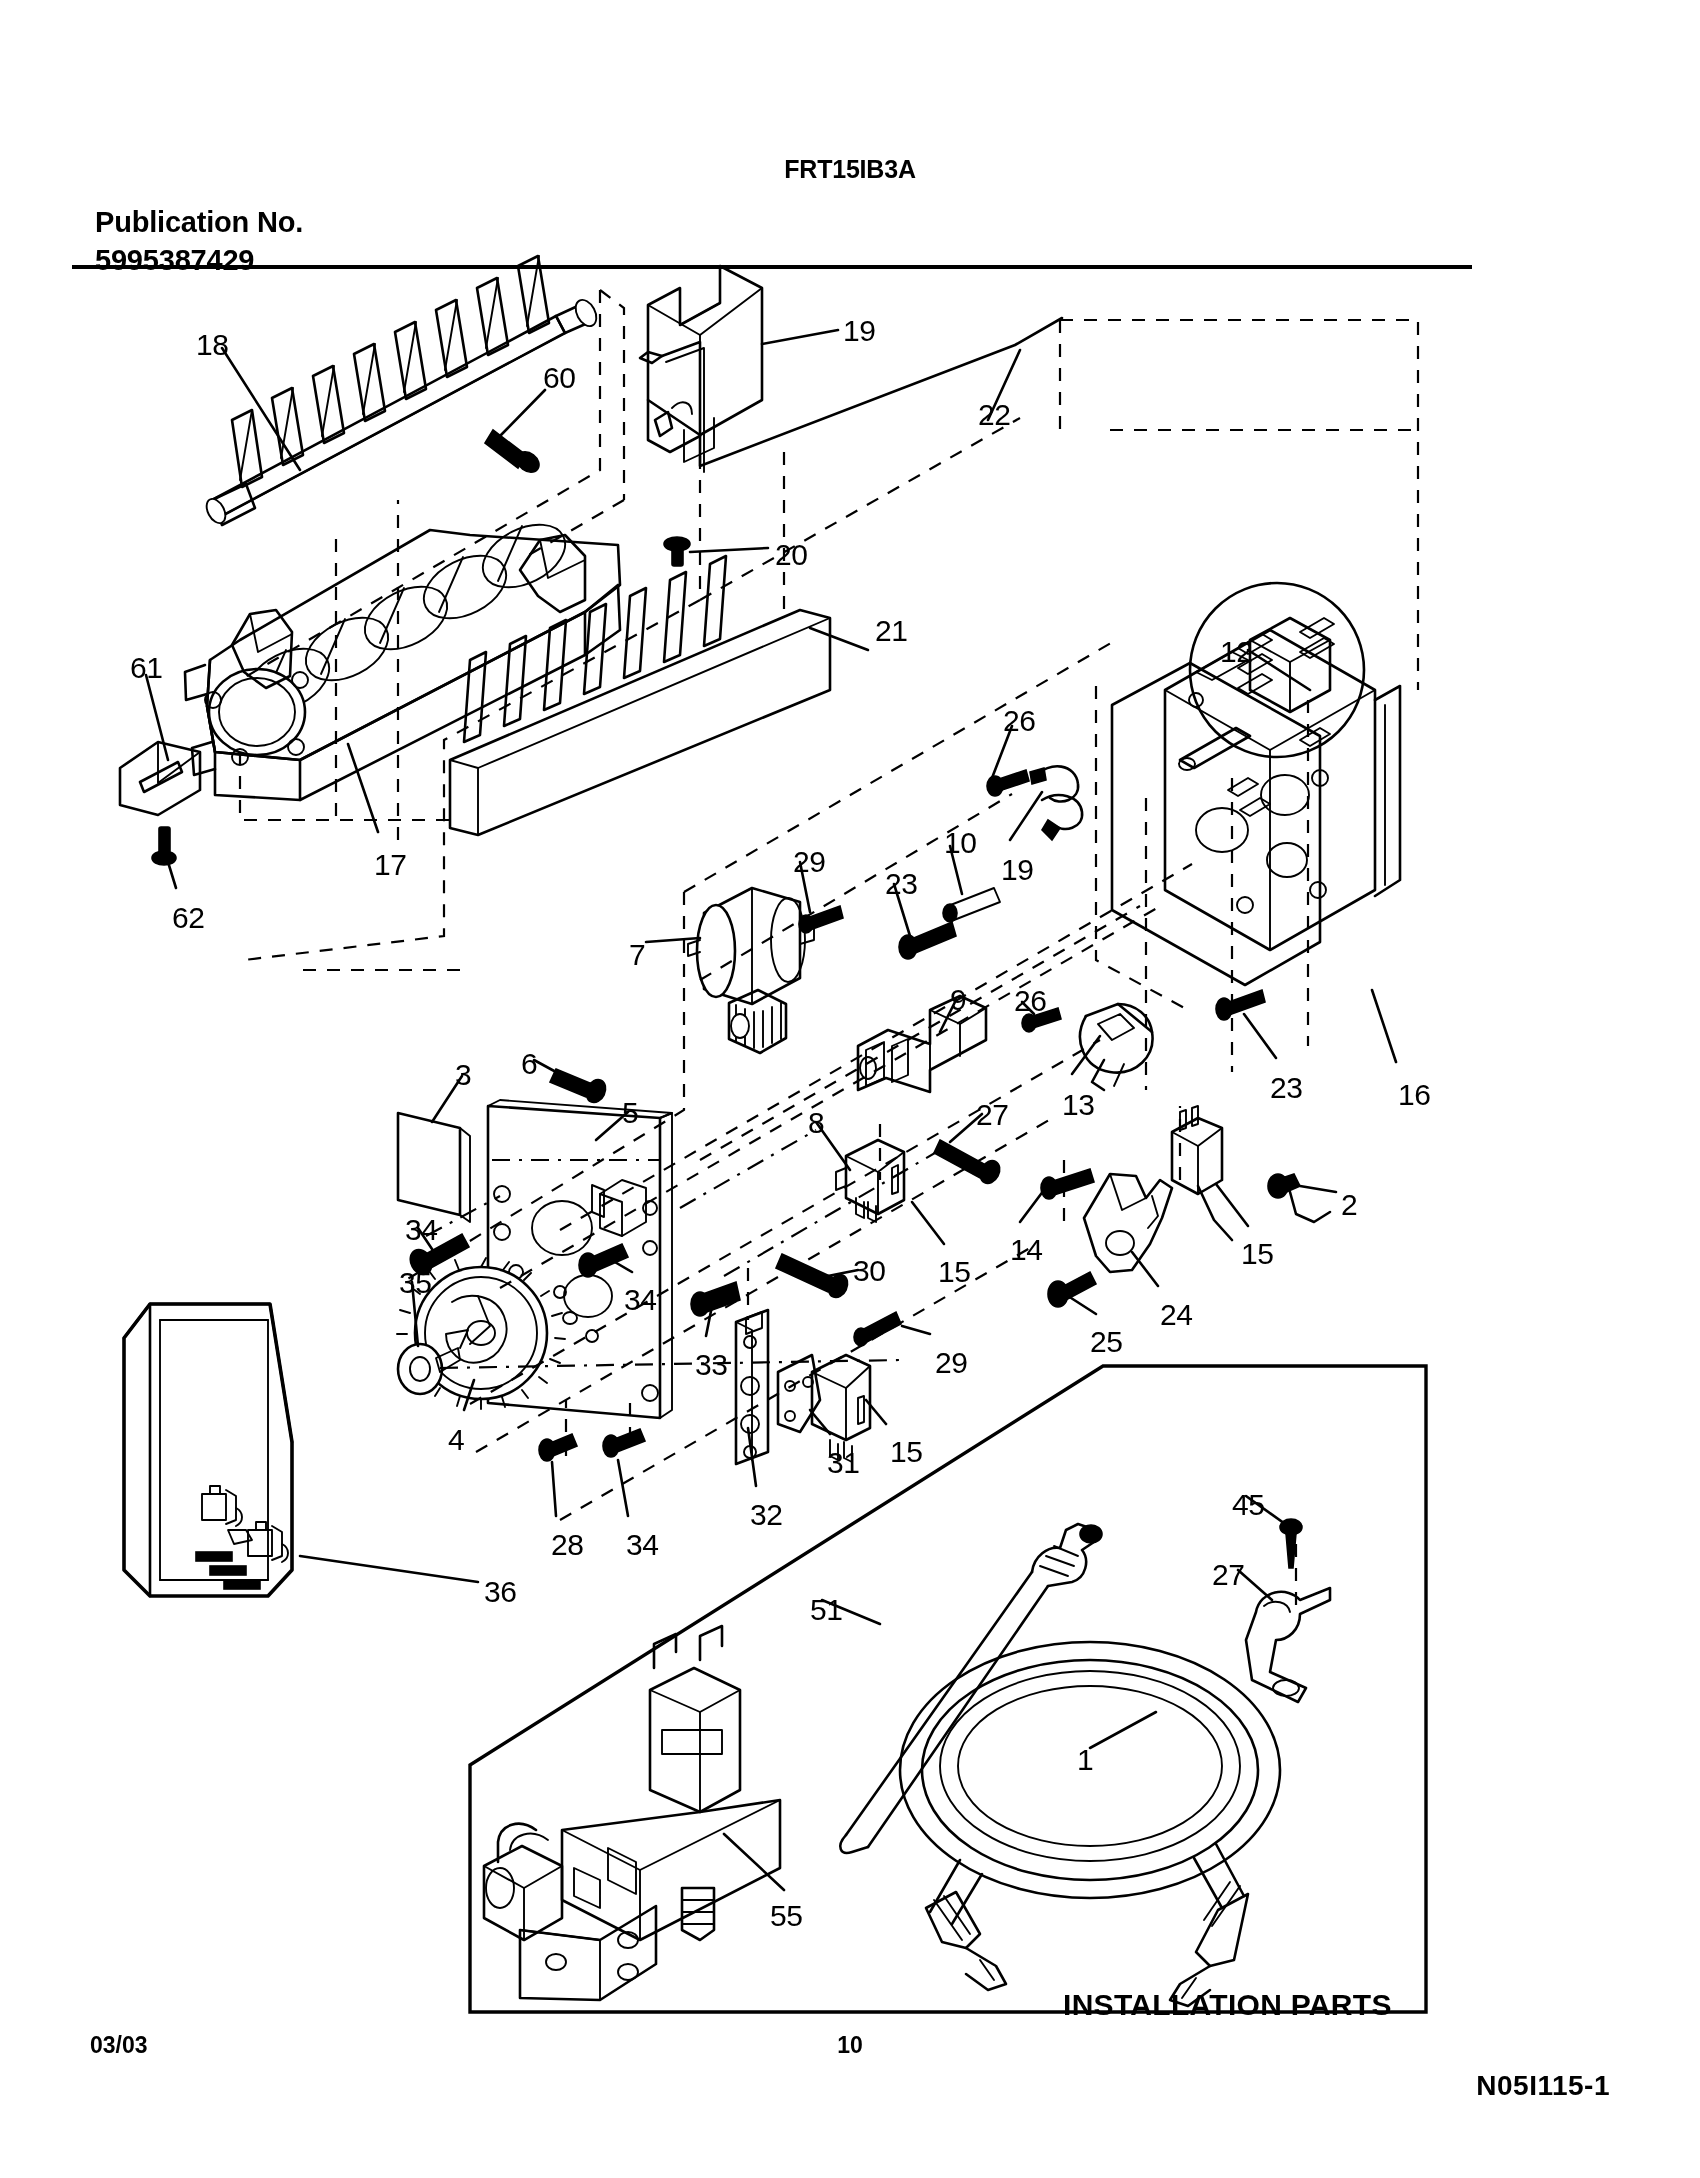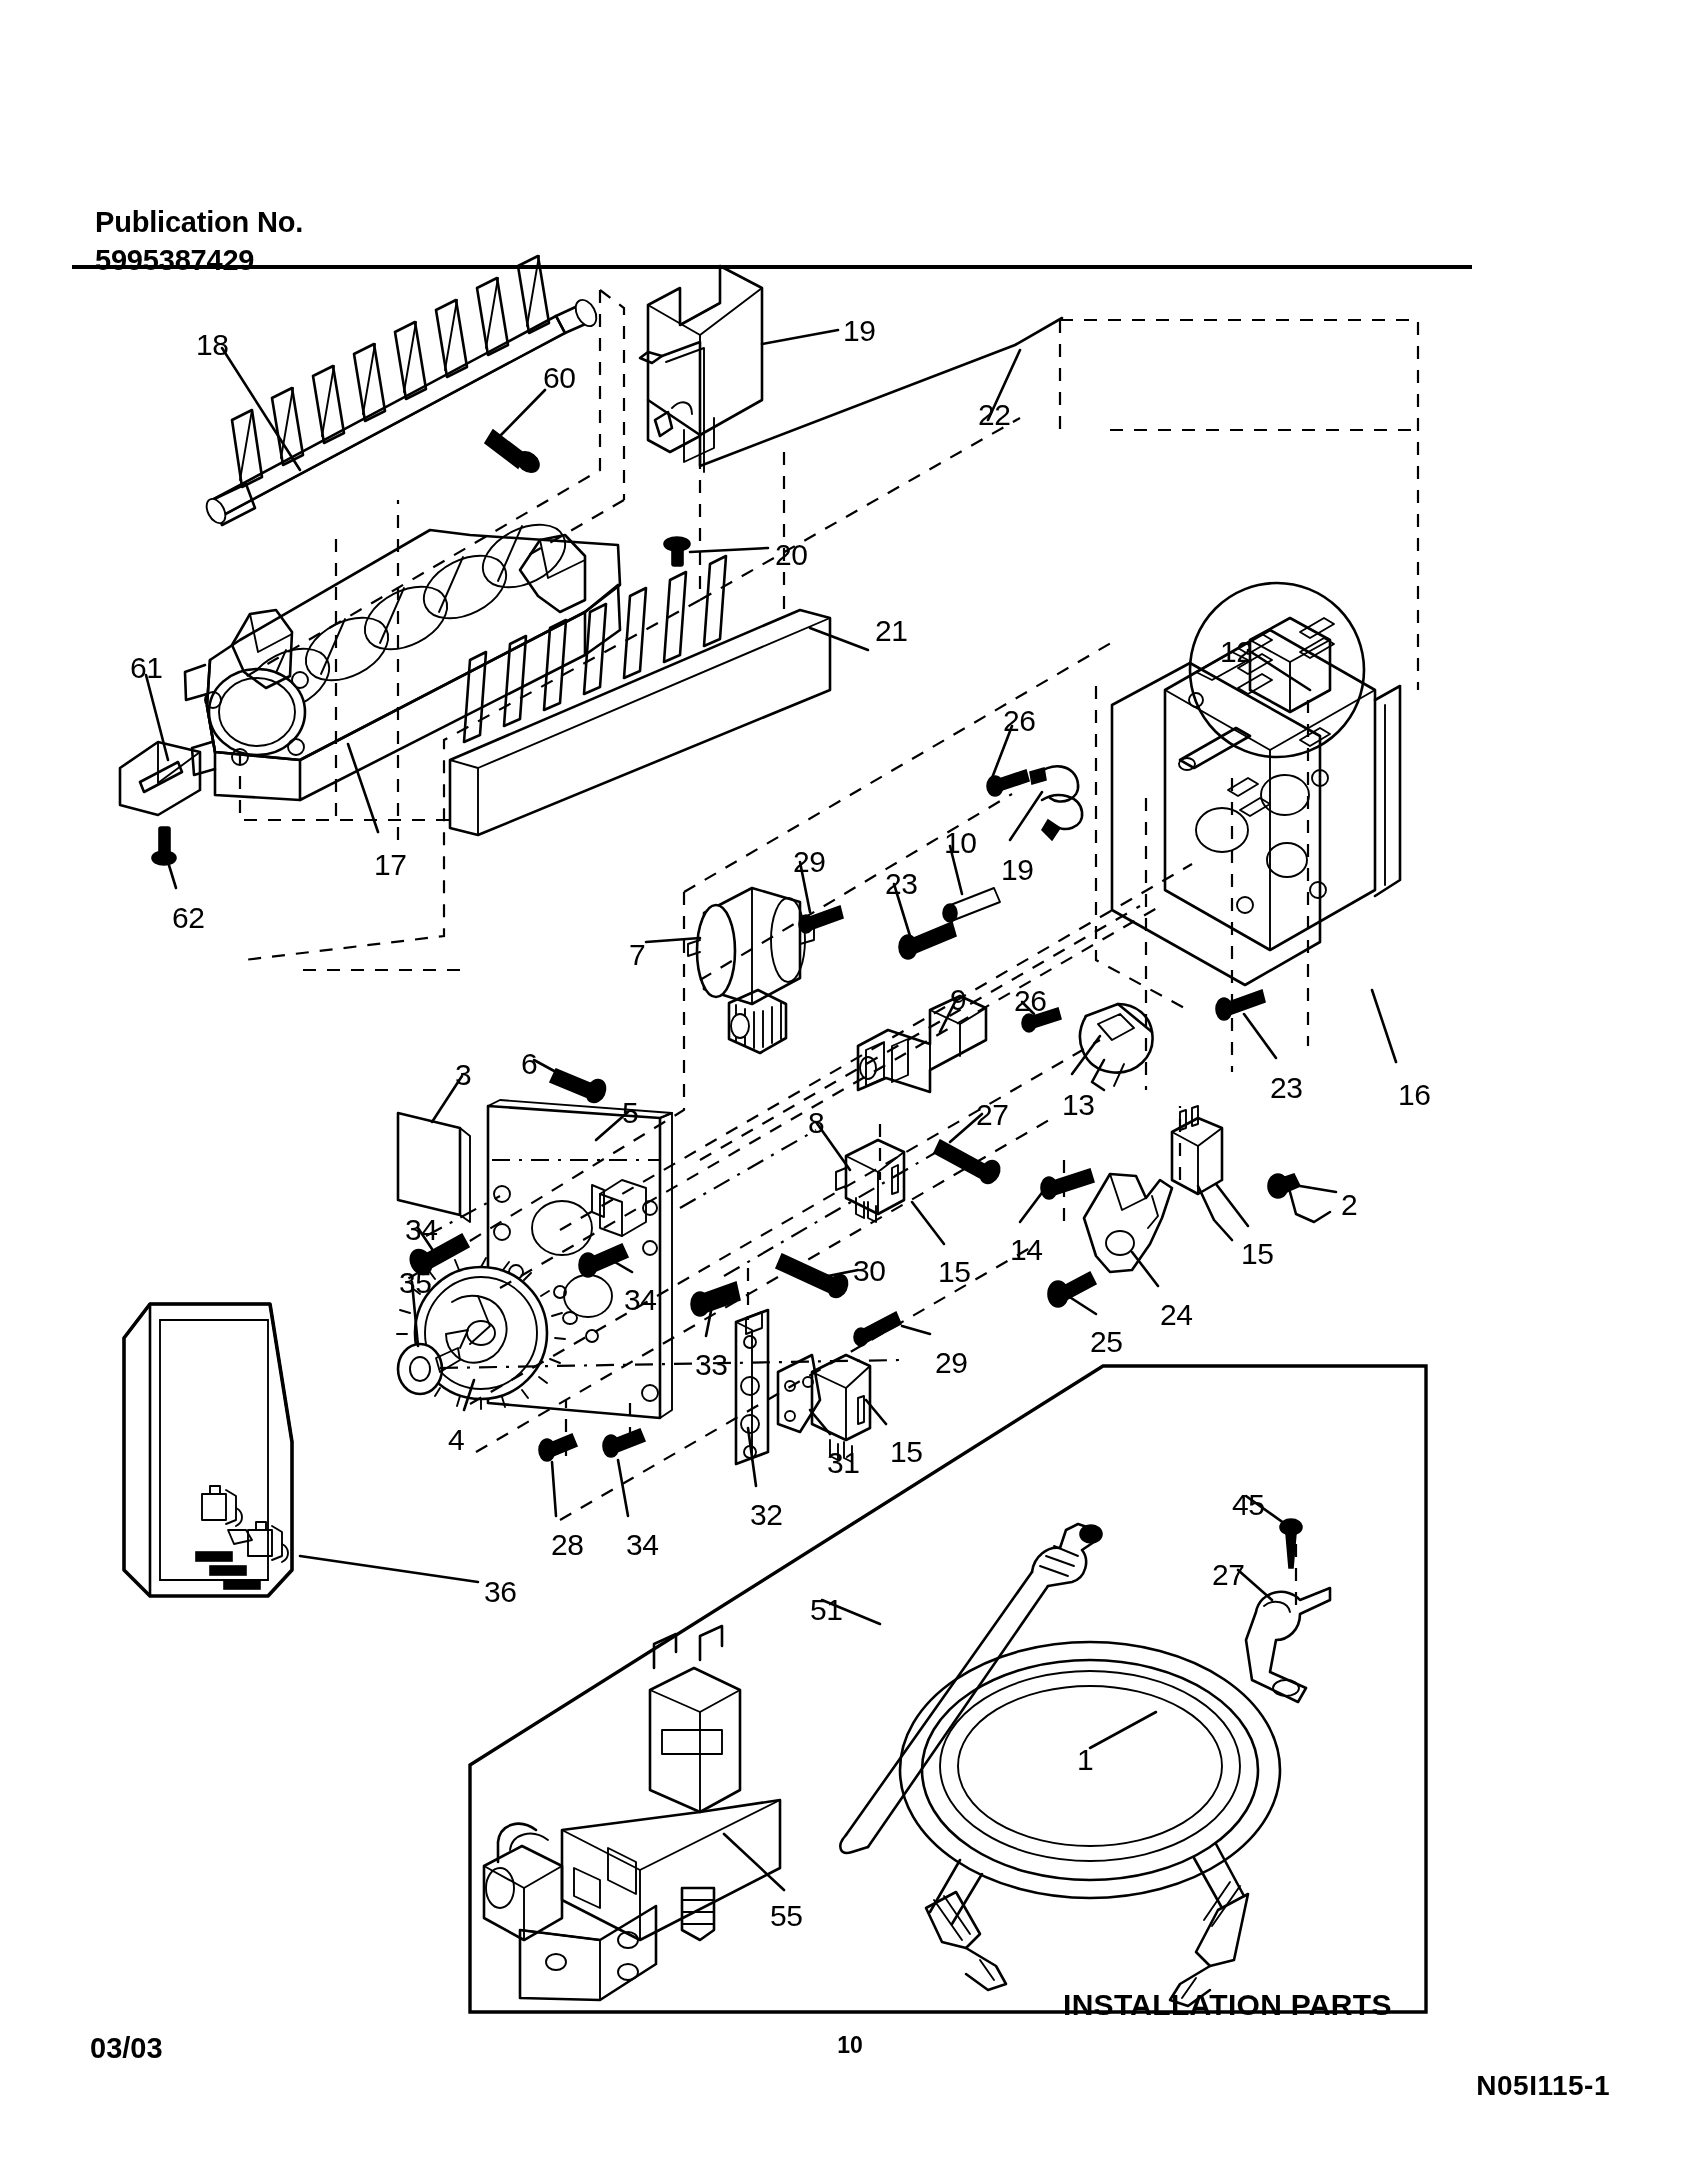--- a/index.html
+++ b/index.html
@@ -12,21 +12,21 @@
   
   .pub-block{position:absolute;left:95px;top:155px;font-size:29px;font-weight:bold;
              line-height:1.32;letter-spacing:-0.2px;margin-top:48px;}
   .model{position:absolute;left:0;right:0;top:155px;text-align:center;
          font-size:25px;font-weight:bold;letter-spacing:-0.2px;}
   .sheet-title{position:absolute;left:0;right:0;top:228px;text-align:center;
                font-size:27px;font-weight:bold;letter-spacing:0px;}
   .rule{position:absolute;left:72px;width:1400px;top:265px;height:4px;background:#000;}
 
   
-  .f-date{position:absolute;left:90px;top:2032px;font-size:29px;font-weight:bold;}
+  .f-date{position:absolute;left:90px;top:2032px;font-size:23px;font-weight:bold;}
   .f-page{position:absolute;left:0;right:0;top:2032px;text-align:center;
           font-size:23px;font-weight:bold;}
   .f-ref{position:absolute;right:90px;top:2070px;font-size:28px;font-weight:bold;
          letter-spacing:0.5px;}
 
   
   .cal{position:absolute;font-size:30px;font-weight:normal;line-height:1;
        letter-spacing:-0.5px;white-space:nowrap;}
 
   
@@ -44,20 +44,21 @@
 </style>
 </head>
 <body>
 
 <div class="page">
 
   <div class="pub-block">
     <div>Publication No.</div>
     <div>5995387429</div>
   </div>
+  <div class="model">FRT15IB3A</div>
   <div class="rule"></div>
 
   <div class="f-date">03/03</div>
   <div class="f-page">10</div>
   <div class="f-ref">N05I115-1</div>
 
   <svg class="art" viewBox="0 0 1700 2178">
 
     <g>
 

